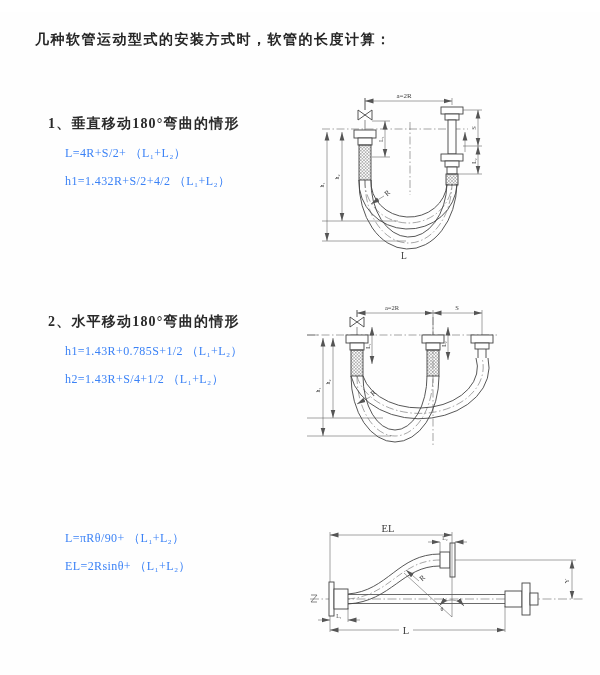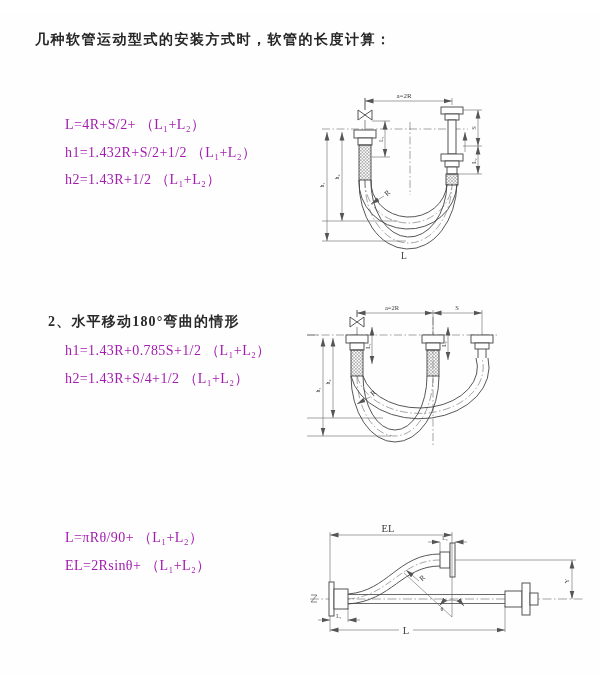--- a/index.html
+++ b/index.html
@@ -1,36 +1,36 @@
 <!DOCTYPE html>
 <html><head>
 <meta charset="utf-8">
 <style>
   html,body{margin:0;padding:0;background:#ffffff;}
   #page{position:relative;width:600px;height:675px;background:#fefefe;overflow:hidden;
         font-family:Liberation Serif, serif;color:#2e2e2e;margin-top:12px;}
   .title{position:absolute;left:35px;top:19px;font-size:14px;font-weight:bold;letter-spacing:1.5px;color:#262626;}
   .section{position:absolute;left:48px;}
   .sec-heading{font-size:14px;font-weight:bold;letter-spacing:1.2px;color:#2a2a2a;margin:0 0 10px 0;}
-  .formula{font-size:14px;font-weight:500;letter-spacing:.4px;color:#a21caf;margin:0 0 0 17px;height:27.5px;line-height:20px;}
+  .formula{font-size:12px;font-weight:500;letter-spacing:.4px;color:#3b82f6;margin:0 0 0 17px;height:27.5px;line-height:20px;}
   svg text{fill:#3c3c3c;}
   .dimtxt{font-size:7px;}
   .diag{position:absolute;}
 </style>
 </head>
 <body>
 
 <div id="page">
 
   <div class="title">几种软管运动型式的安装方式时，软管的长度计算：</div>
 
   <div class="section" style="top:103px;">
+    <div class="sec-heading">1、垂直移动180°弯曲的情形</div>
     <div class="formula">L=4R+S/2+ （L₁+L₂）</div>
-    <div class="formula">h1=1.432R+S/2+1/2 （L₁+L₂）</div>
-    <div class="formula">h2=1.43R+1/2 （L₁+L₂）</div>
+    <div class="formula">h1=1.432R+S/2+4/2 （L₁+L₂）</div>
   </div>
 
   <div class="section" style="top:301px;">
     <div class="sec-heading">2、水平移动180°弯曲的情形</div>
     <div class="formula">h1=1.43R+0.785S+1/2 （L₁+L₂）</div>
     <div class="formula">h2=1.43R+S/4+1/2 （L₁+L₂）</div>
   </div>
 
   <div class="section" style="top:516px;">
     <div class="formula">L=πRθ/90+ （L₁+L₂）</div>

